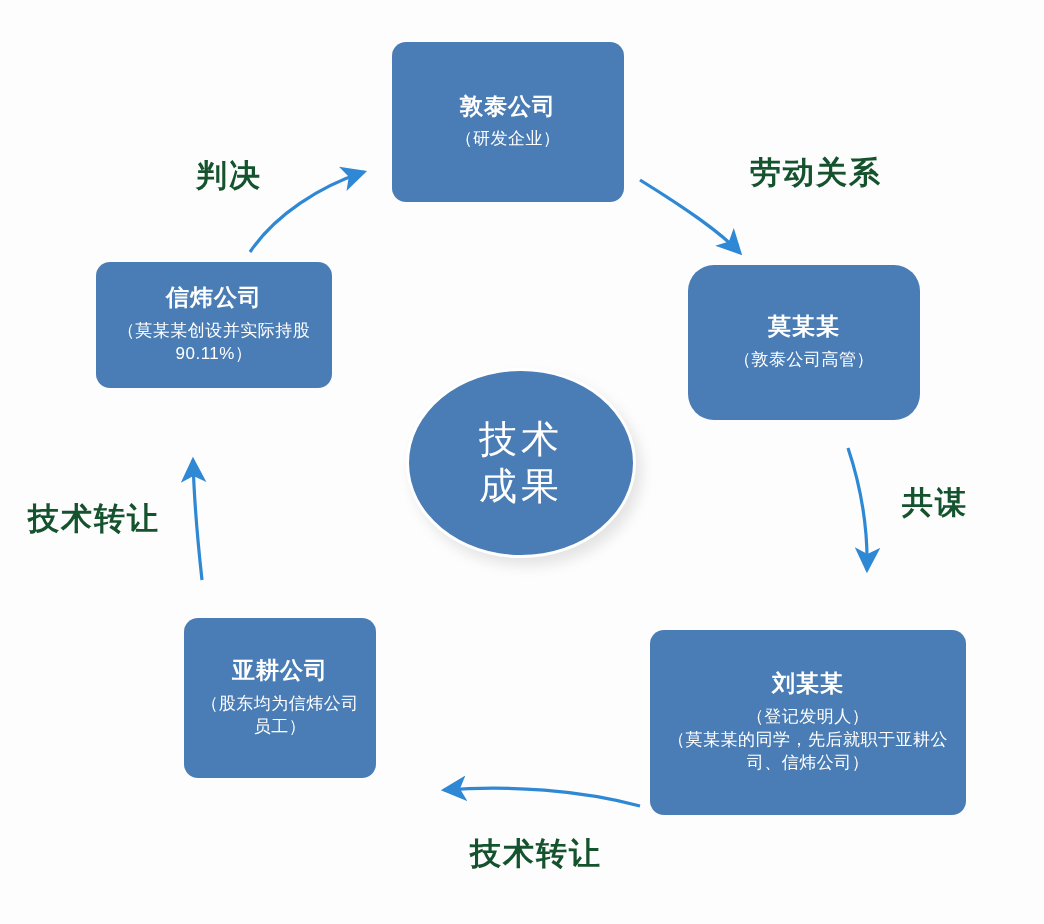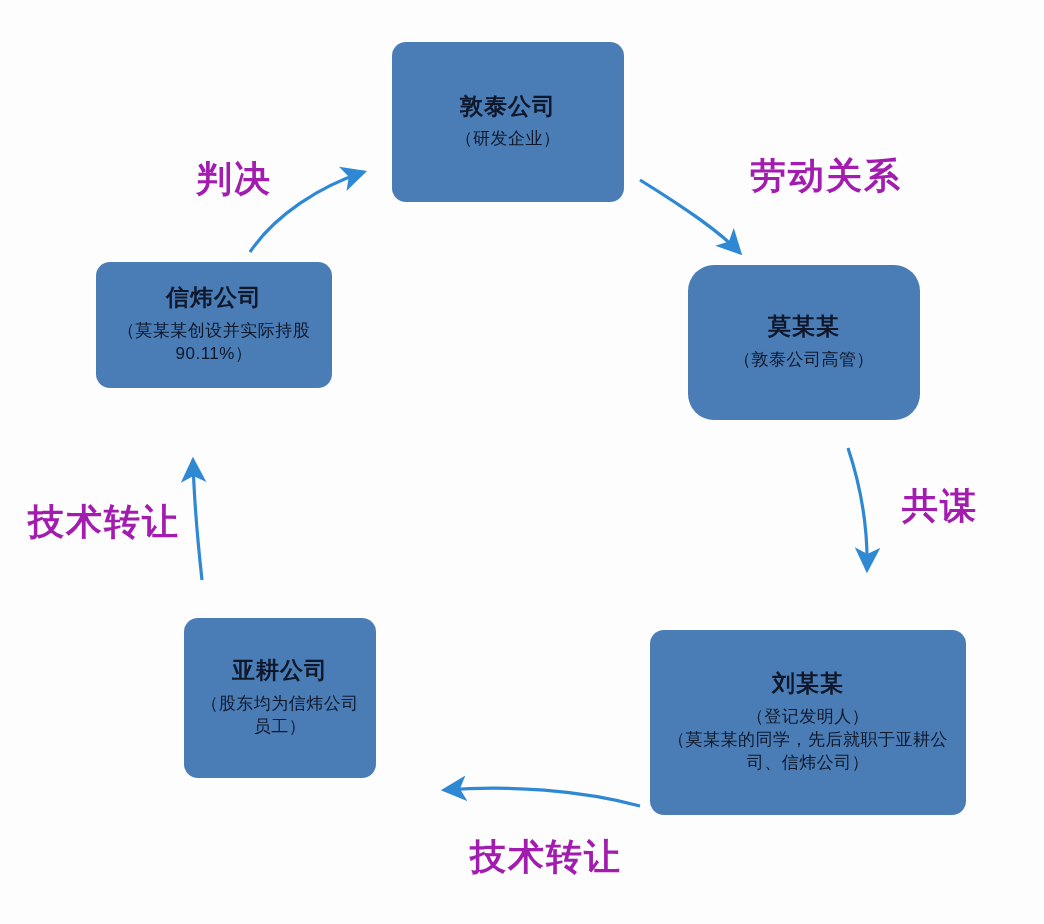--- a/index.html
+++ b/index.html
@@ -14,21 +14,21 @@
     position: relative;
     width: 1044px;
     height: 924px;
     background: #fdfdfd;
     overflow: hidden;
   }
   .node {
     position: absolute;
     background: #4a7db5;
     border-radius: 14px;
-    color: #0f172a;
+    color: #ffffff;
     display: flex;
     flex-direction: column;
     align-items: center;
     justify-content: center;
     text-align: center;
     box-sizing: border-box;
     padding: 10px 12px;
   }
   .node .title {
     font-size: 23px;
@@ -55,22 +55,22 @@
     border: 3px solid #ffffff;
     box-sizing: border-box;
   }
   .center-node .ctext {
     font-size: 38px;
     line-height: 1.25;
     letter-spacing: 4px;
   }
   .edge-label {
     position: absolute;
-    color: #a21caf;
-    font-size: 36px;
+    color: #14532d;
+    font-size: 31px;
     font-weight: bold;
     letter-spacing: 2px;
     white-space: nowrap;
   }
   svg.arrows {
     position: absolute;
     left: 0;
     top: 0;
     width: 1044px;
     height: 924px;
@@ -132,20 +132,26 @@
   <div class="node" id="node-yageng">
     <div class="title">亚耕公司</div>
     <div class="sub">（股东均为信炜公司员工）</div>
   </div>
 
   <div class="node" id="node-xinwei">
     <div class="title">信炜公司</div>
     <div class="sub">（莫某某创设并实际持股90.11%）</div>
   </div>
 
+  <div class="center-node" id="center">
+    <div class="ctext">
+      <div>技术</div>
+      <div>成果</div>
+    </div>
+  </div>
 
   <div class="edge-label" id="label-panjue">判决</div>
   <div class="edge-label" id="label-laodong">劳动关系</div>
   <div class="edge-label" id="label-gongmou">共谋</div>
   <div class="edge-label" id="label-jszr-bot">技术转让</div>
   <div class="edge-label" id="label-jszr-left">技术转让</div>
 
 </div>
 
 </body></html>

